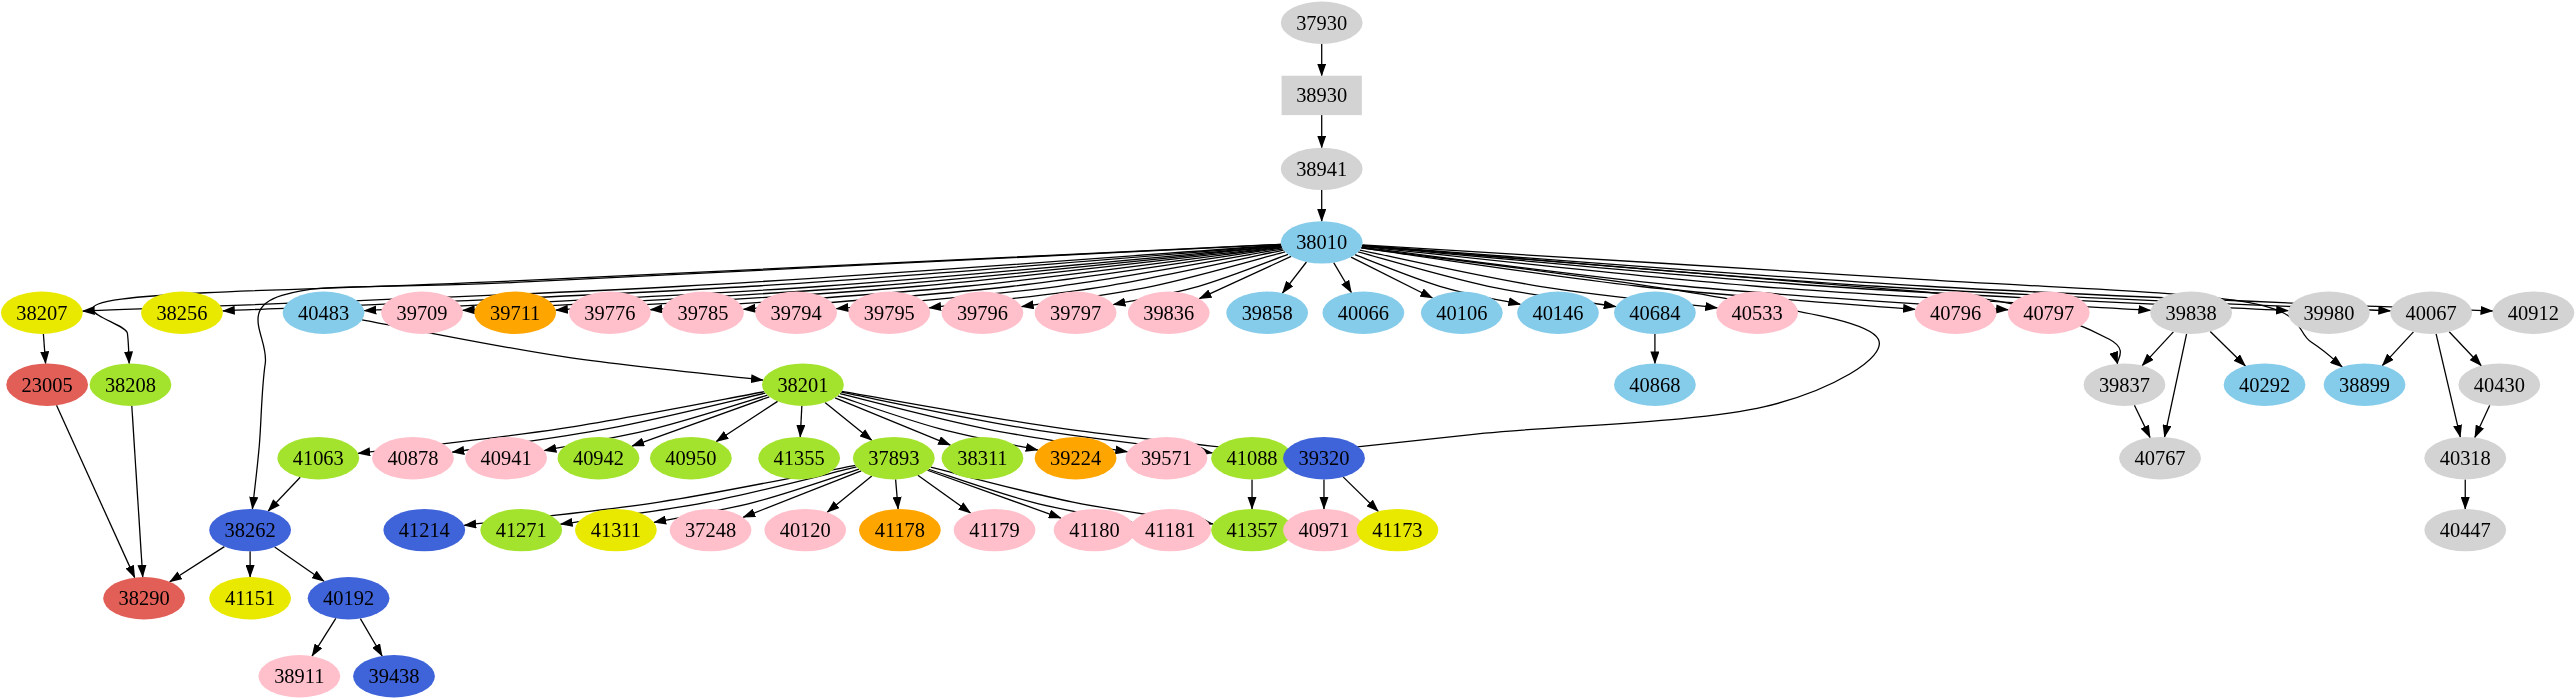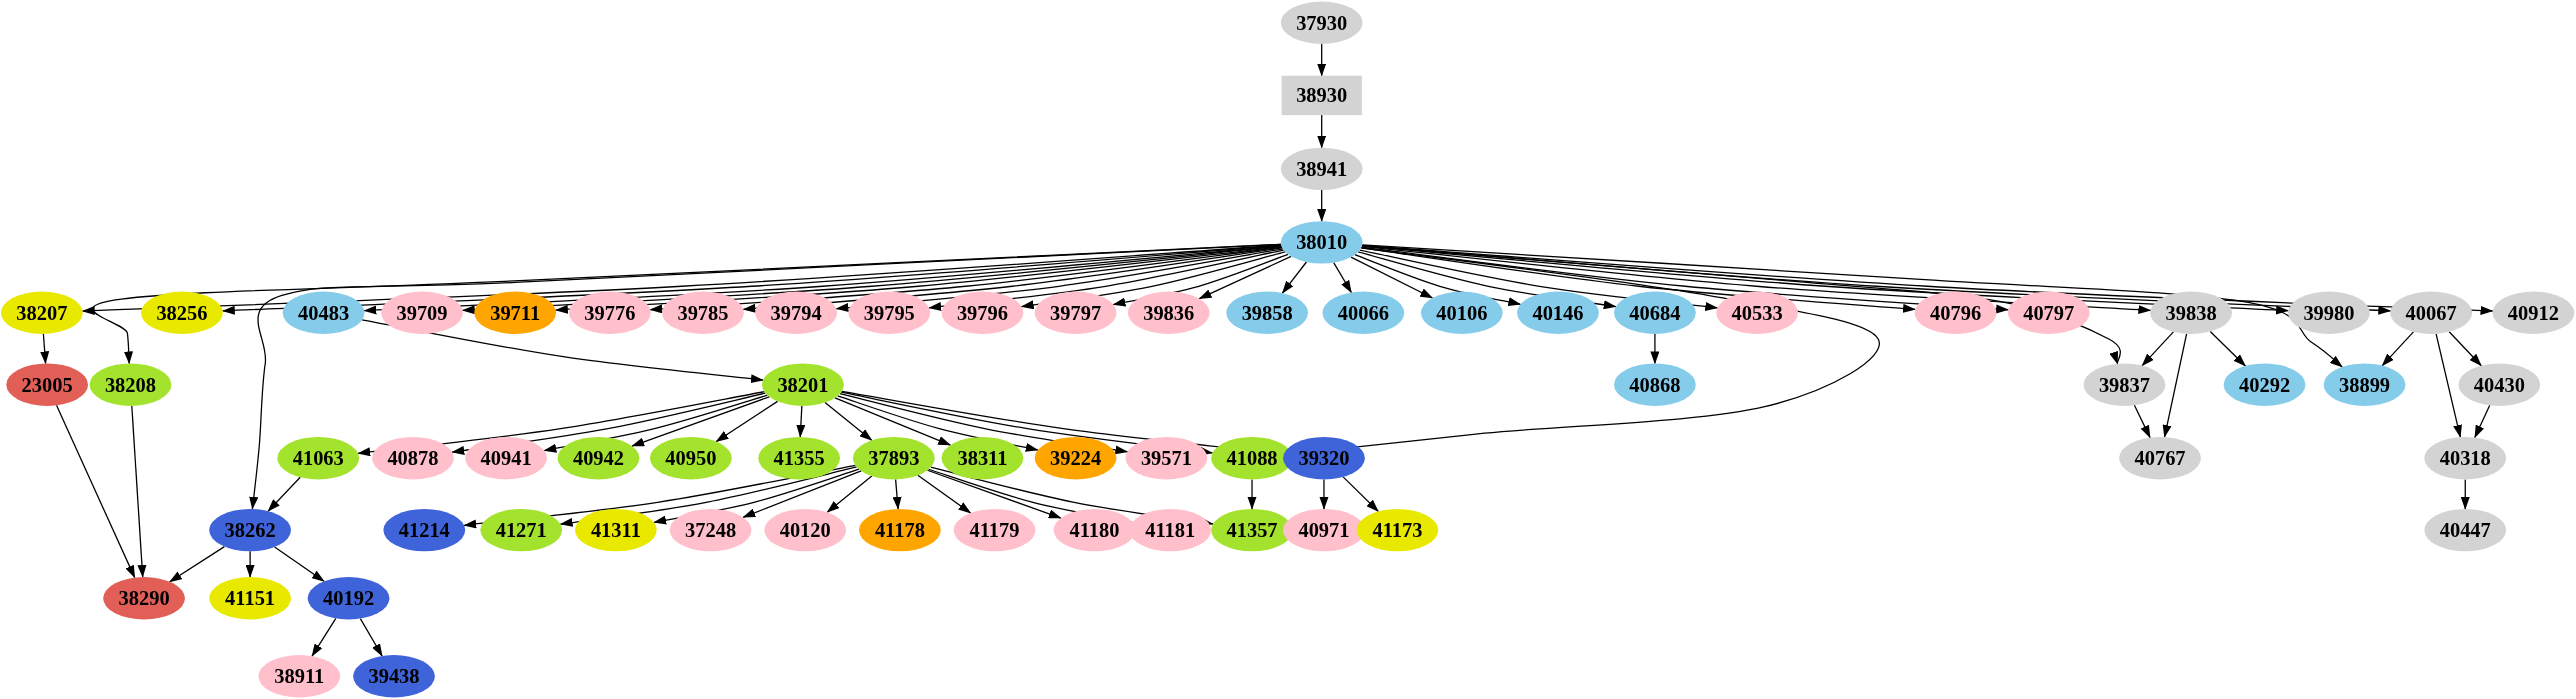--- a/index.html
+++ b/index.html
@@ -1,16 +1,16 @@
 <!DOCTYPE html>
 <html style="font-size:12px"><head>
 <meta charset="utf-8">
 <style>
   html, body { margin: 0; padding: 0; background: #ffffff; }
-  .graph-wrap { width: 2576px; height: 699px; overflow: hidden; background: #ffffff; font-weight: bold; }
+  .graph-wrap { width: 2576px; height: 699px; overflow: hidden; background: #ffffff; }
   svg { display: block; }
   .node-label {
     font-family: "Liberation Serif", "DejaVu Serif", serif;
     font-size: 27px;
     fill: #000000;
     text-anchor: middle;
     user-select: none;
   }
   .edge { fill: none; stroke: #000000; stroke-width: 1.7px; }
 </style>

